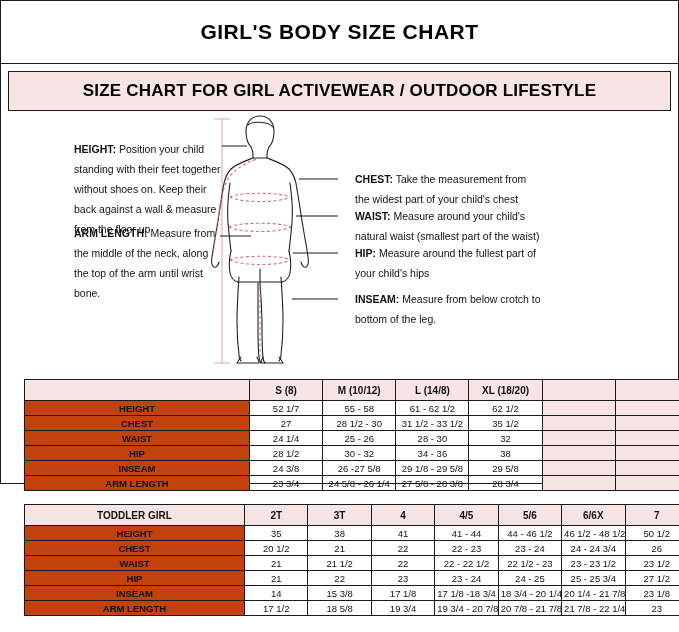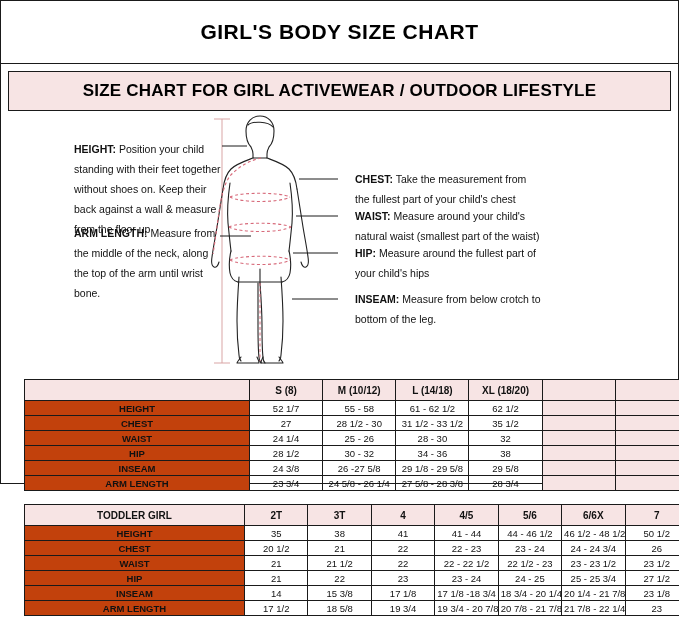--- a/index.html
+++ b/index.html
@@ -198,21 +198,21 @@
         </g>
       </svg>
 
       <div class="note note-height">
         <b>HEIGHT:</b><span> Position your child standing with their feet together without shoes on. Keep their back against a wall &amp; measure from the floor up</span>
       </div>
       <div class="note note-arm">
         <b>ARM LENGTH:</b><span>  Measure from the middle of the neck, along the top of the arm until wrist bone.</span>
       </div>
       <div class="note note-chest">
-        <b>CHEST:</b><span> Take the measurement from the fullest part of your child's chest</span>
+        <b>CHEST:</b><span> Take the measurement from the widest part of your child's chest</span>
       </div>
       <div class="note note-waist">
         <b>WAIST:</b><span> Measure around your child's natural waist (smallest part of the waist)</span>
       </div>
       <div class="note note-hip">
         <b>HIP:</b><span> Measure around the fullest part of your child's hips</span>
       </div>
       <div class="note note-inseam">
         <b>INSEAM:</b><span> Measure from below crotch to bottom of the leg.</span>
       </div>
@@ -228,21 +228,21 @@
           <col>
           <col>
           <col>
           <col>
         </colgroup>
       <thead>
         <tr>
             <th class="hdr"></th>
             <th class="hdr">S (8)</th>
             <th class="hdr">M (10/12)</th>
-            <th class="hdr">L (14/18)</th>
+            <th class="hdr">L (14/8)</th>
             <th class="hdr">XL (18/20)</th>
             <th class="hdr blank"></th>
             <th class="hdr blank"></th>
           </tr>
       </thead>
       <tbody>
           <tr>
             <td class="rowlab">HEIGHT</td>
             <td>52 1/7</td>
             <td>55 - 58</td>

